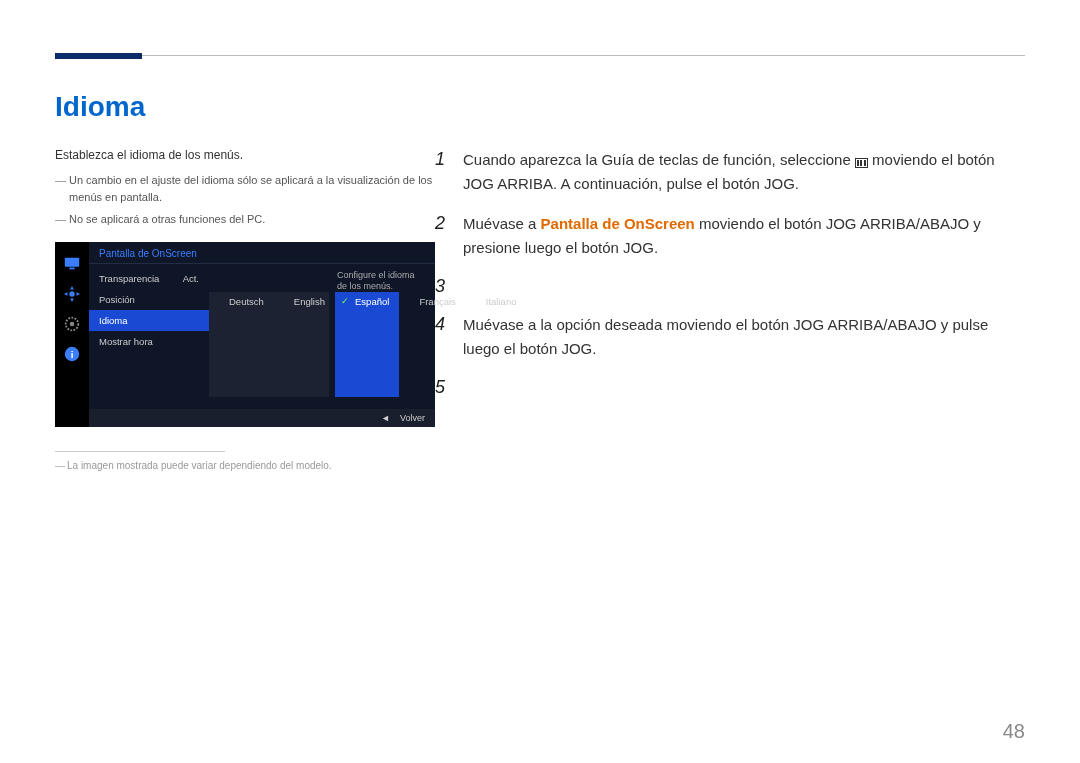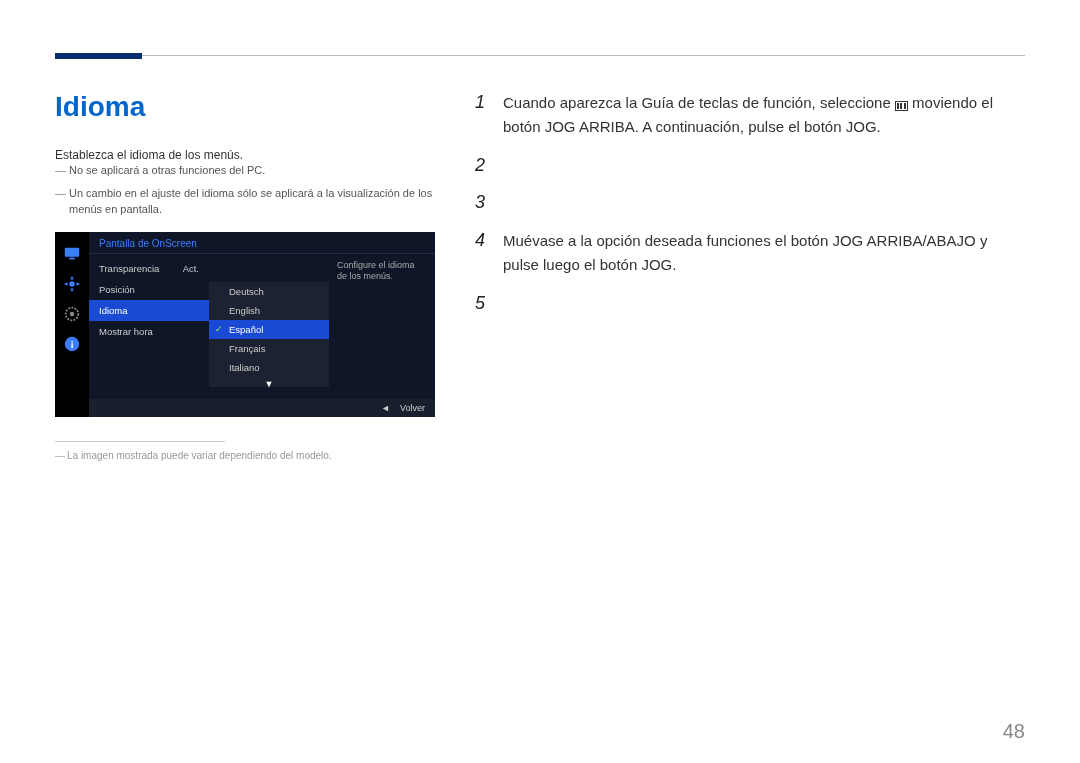--- a/index.html
+++ b/index.html
@@ -22,39 +22,40 @@
   .topbar-accent {
     position: absolute;
     left: 0;
     top: -3px;
     width: 87px;
     height: 6px;
     background: #0b2b6a;
   }
   .columns {
     display: flex;
-    gap: 40px;
+    align-items: center;
   }
   .left-col { width: 380px; flex-shrink: 0; }
   .right-col { flex: 1; }
   h1.main-title {
     color: #0066cc;
     font-size: 28px;
     font-weight: 600;
     margin-bottom: 25px;
   }
   h2.sub-title {
     color: #222;
     font-size: 20px;
     font-weight: 600;
     margin-bottom: 20px;
   }
   .intro {
     font-size: 12px;
     color: #333;
+    margin-bottom: 10px;
   }
   .dash-note {
     font-size: 11px;
     color: #555;
     line-height: 1.5;
     margin-bottom: 6px;
     padding-left: 14px;
     position: relative;
   }
   .dash-note::before {
@@ -115,21 +116,21 @@
   .osd-menu-item.selected {
     background: #1a4ad4;
     color: #fff;
   }
   .osd-dropdown {
     width: 120px;
     background: #1c2232;
     margin-top: 28px;
     height: 105px;
     display: flex;
-    flex-direction: column;
+    flex-direction: row;
     position: relative;
   }
   .osd-drop-item {
     padding: 4px 10px 4px 20px;
     color: #ccc;
     font-size: 9.5px;
     position: relative;
   }
   .osd-drop-item.checked {
     background: #1a4ad4;
@@ -232,22 +233,22 @@
 <div class="page">
   <div class="topbar">
     <div class="topbar-accent"></div>
   </div>
 
   <div class="columns">
 
     <div class="left-col">
       <h1 class="main-title">Idioma</h1>
       <p class="intro">Establezca el idioma de los menús.</p>
+      <p class="dash-note">Un cambio en el ajuste del idioma sólo se aplicará a la visualización de los menús en pantalla.</p>
       <p class="dash-note">No se aplicará a otras funciones del PC.</p>
-      <p class="dash-note">Un cambio en el ajuste del idioma sólo se aplicará a la visualización de los menús en pantalla.</p>
 
       <div class="osd">
         <div class="osd-sidebar">
           <div class="osd-icon">
             <svg viewBox="0 0 20 20">
                 <rect x="2" y="3" width="16" height="10" rx="1" fill="#3a7eff"></rect>
                 <rect x="7" y="14" width="6" height="2" fill="#3a7eff"></rect>
               </svg>
           </div>
           <div class="osd-icon">
@@ -320,27 +321,32 @@
             <span class="menu-glyph">
                 <i></i>
                 <i></i>
                 <i></i>
               </span>
             <span> moviendo el botón JOG ARRIBA. A continuación, pulse el botón JOG.</span>
           </div>
         </div>
         <div class="step">
           <div class="step-num">2</div>
+          <div class="step-text">
+            <span>Muévase a </span>
+            <span class="hl-orange">Pantalla de OnScreen</span>
+            <span> moviendo el botón JOG ARRIBA/ABAJO y presione luego el botón JOG.</span>
+          </div>
         </div>
         <div class="step">
           <div class="step-num">3</div>
         </div>
         <div class="step">
           <div class="step-num">4</div>
-          <div class="step-text">Muévase a la opción deseada funciones el botón JOG ARRIBA/ABAJO y pulse luego el botón JOG.</div>
+          <div class="step-text">Muévase a la opción deseada moviendo el botón JOG ARRIBA/ABAJO y pulse luego el botón JOG.</div>
         </div>
         <div class="step">
           <div class="step-num">5</div>
         </div>
       </div>
     </div>
   </div>
 </div>
 
 <div class="page-number">48</div>

